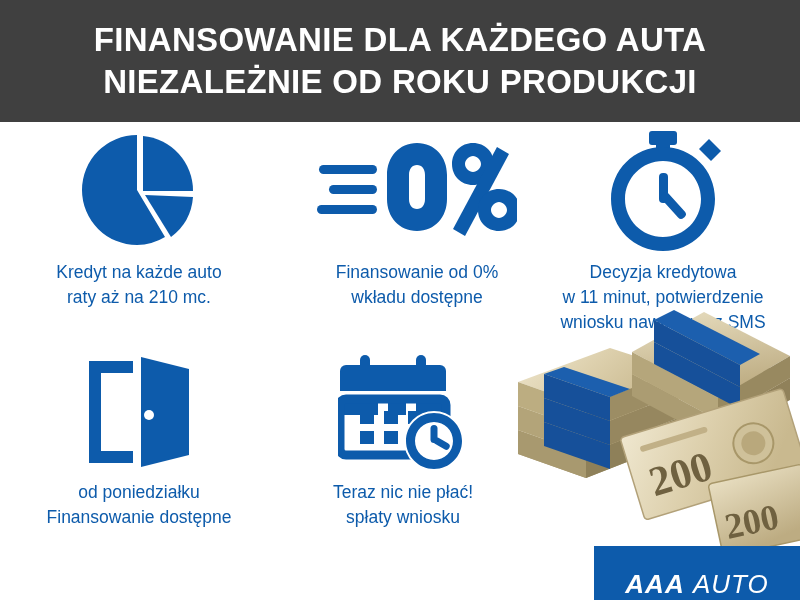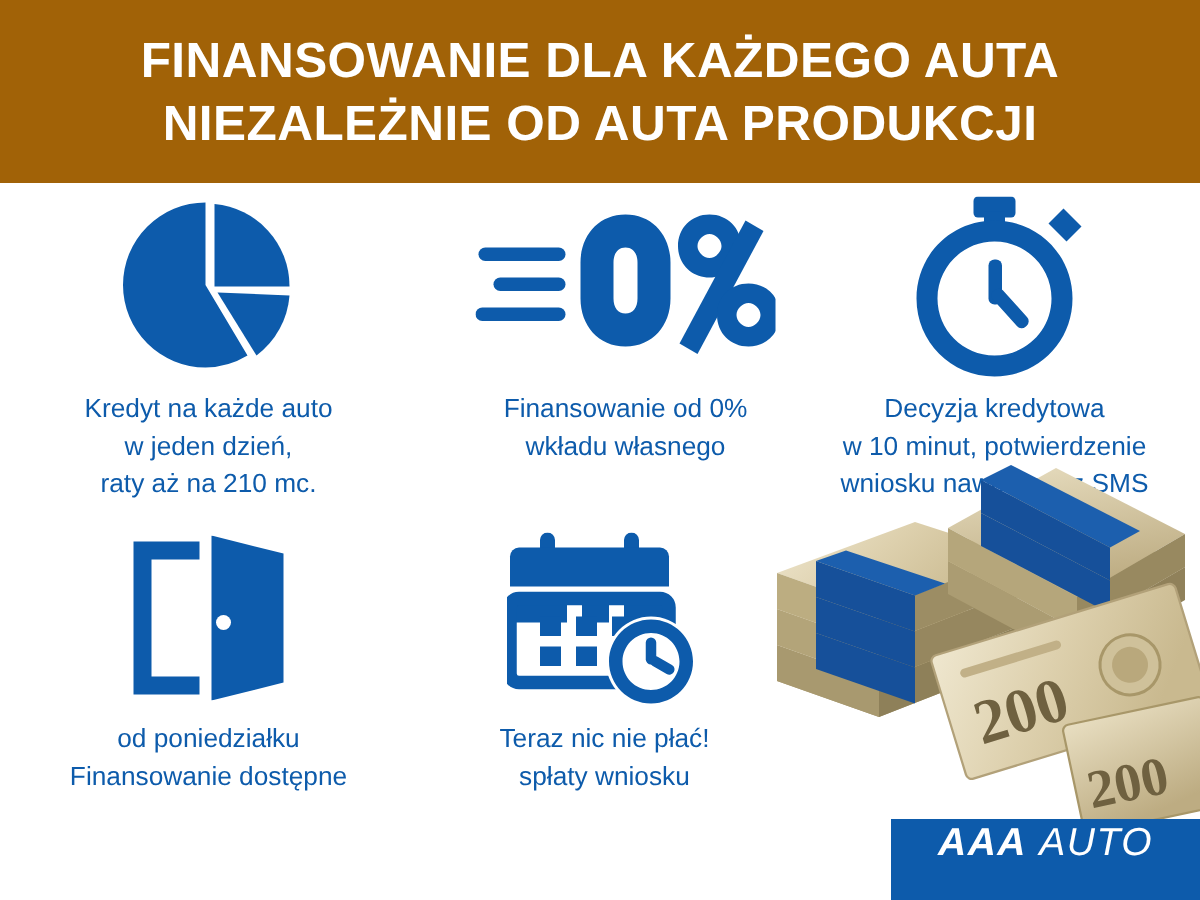--- a/index.html
+++ b/index.html
@@ -22,21 +22,21 @@
     overflow: hidden;
   }
 
   
   .header {
     position: absolute;
     left: 0;
     top: 0;
     width: 800px;
     height: 122px;
-    background: #a16207;
+    background: #404040;
     display: flex;
     flex-direction: column;
     align-items: center;
     justify-content: center;
   }
   .header-line {
     color: #ffffff;
     font-weight: bold;
     font-size: 33px;
     line-height: 42px;
@@ -94,97 +94,96 @@
 
   
   .logo {
     position: absolute;
     right: 0;
     bottom: 0;
     width: 206px;
     height: 54px;
     background: #0d5bab;
     display: flex;
-    align-items: flex-start;
+    align-items: flex-end;
     justify-content: center;
   }
   .logo-text {
     color: #ffffff;
     font-size: 26px;
     font-weight: bold;
     letter-spacing: 1px;
     font-style: italic;
   }
   .logo-text .thin { font-weight: normal; }
 
   svg { display: block; }
 </style>
 </head>
 <body>
 
 <div class="poster">
 
   <div class="header">
     <div class="header-line">FINANSOWANIE DLA KAŻDEGO AUTA</div>
-    <div class="header-line">NIEZALEŻNIE OD AUTA PRODUKCJI</div>
+    <div class="header-line">NIEZALEŻNIE OD ROKU PRODUKCJI</div>
   </div>
 
   <div class="grid">
 
     <div class="cell c1">
       <div class="icon">
         <svg width="128" height="118" viewBox="0 0 128 118">
           <path d="M62 57 L62 2 A55 55 0 0 0 7 57 A55 55 0 0 0 62 112 A55 55 0 0 0 90 104 L62 57 Z" fill="#0d5bab"></path>
           <path d="M68 3 A55 55 0 0 1 118 58 L68 58 Z" fill="#0d5bab"></path>
           <path d="M70 62 L118 64 A55 55 0 0 1 96 104 Z" fill="#0d5bab"></path>
         </svg>
       </div>
       <div class="caption">
         <span class="ln">Kredyt na każde auto</span>
-        <span class="ln">w jeden dzień,</span>
         <span class="ln">raty aż na 210 mc.</span>
       </div>
     </div>
 
     <div class="cell c2">
       <div class="icon">
         <svg width="200" height="110" viewBox="0 0 200 110">
           <g fill="#0d5bab">
             <rect x="2" y="28" width="58" height="9" rx="4.5"></rect>
             <rect x="12" y="48" width="48" height="9" rx="4.5"></rect>
             <rect x="0" y="68" width="60" height="9" rx="4.5"></rect>
             <path d="M100 6 c-18 0 -30 14 -30 32 v24 c0 18 12 32 30 32 s30 -14 30 -32 v-24 c0 -18 -12 -32 -30 -32 z m0 22 c5 0 8 4 8 10 v24 c0 6 -3 10 -8 10 s-8 -4 -8 -10 v-24 c0 -6 3 -10 8 -10 z"></path>
             <path d="M156 6 c-12 0 -21 9 -21 21 s9 21 21 21 s21 -9 21 -21 s-9 -21 -21 -21 z m0 13 c4 0 8 4 8 8 s-4 8 -8 8 s-8 -4 -8 -8 s4 -8 8 -8 z"></path>
             <path d="M180 10 l12 7 l-44 82 l-12 -7 z"></path>
             <path d="M182 52 c-12 0 -21 9 -21 21 s9 21 21 21 s21 -9 21 -21 s-9 -21 -21 -21 z m0 13 c4 0 8 4 8 8 s-4 8 -8 8 s-8 -4 -8 -8 s4 -8 8 -8 z"></path>
           </g>
         </svg>
       </div>
       <div class="caption">
         <span class="ln">Finansowanie od 0%</span>
-        <span class="ln">wkładu własnego</span>
+        <span class="ln">wkładu dostępne</span>
       </div>
     </div>
 
     <div class="cell c3">
       <div class="icon">
         <svg width="128" height="122" viewBox="0 0 128 122">
           <g fill="#0d5bab">
             <rect x="50" y="0" width="28" height="14" rx="3"></rect>
             <rect x="57" y="10" width="14" height="12"></rect>
             <path d="M100 18 l10 -10 l12 12 l-10 10 z"></path>
             <path d="M64 16 c-29 0 -52 23 -52 52 s23 52 52 52 s52 -23 52 -52 s-23 -52 -52 -52 z m0 14 c21 0 38 17 38 38 s-17 38 -38 38 s-38 -17 -38 -38 s17 -38 38 -38 z"></path>
             <rect x="60" y="42" width="9" height="30" rx="4"></rect>
             <rect x="62" y="62" width="9" height="32" rx="4" transform="rotate(-42 66 66)"></rect>
           </g>
         </svg>
       </div>
       <div class="caption">
         <span class="ln">Decyzja kredytowa</span>
-        <span class="ln">w 10 minut, potwierdzenie</span>
+        <span class="ln">w 11 minut, potwierdzenie</span>
         <span class="ln">wniosku nawet przez SMS</span>
       </div>
     </div>
 
     <div class="cell c4">
       <div class="icon">
         <svg width="120" height="110" viewBox="0 0 120 110">
           <g fill="#0d5bab">
             <path d="M10 4 h44 v12 h-32 v78 h32 v12 h-44 z"></path>
             <path d="M62 0 l48 12 v86 l-48 12 z"></path>

